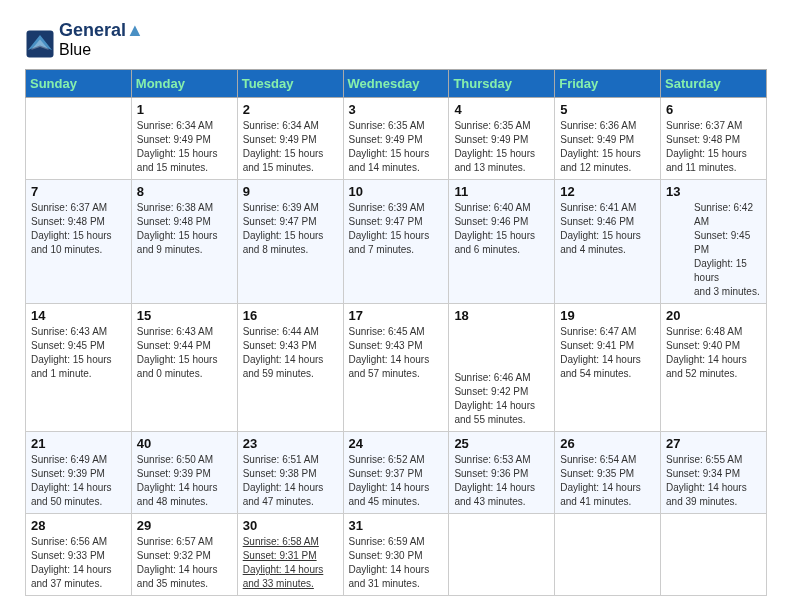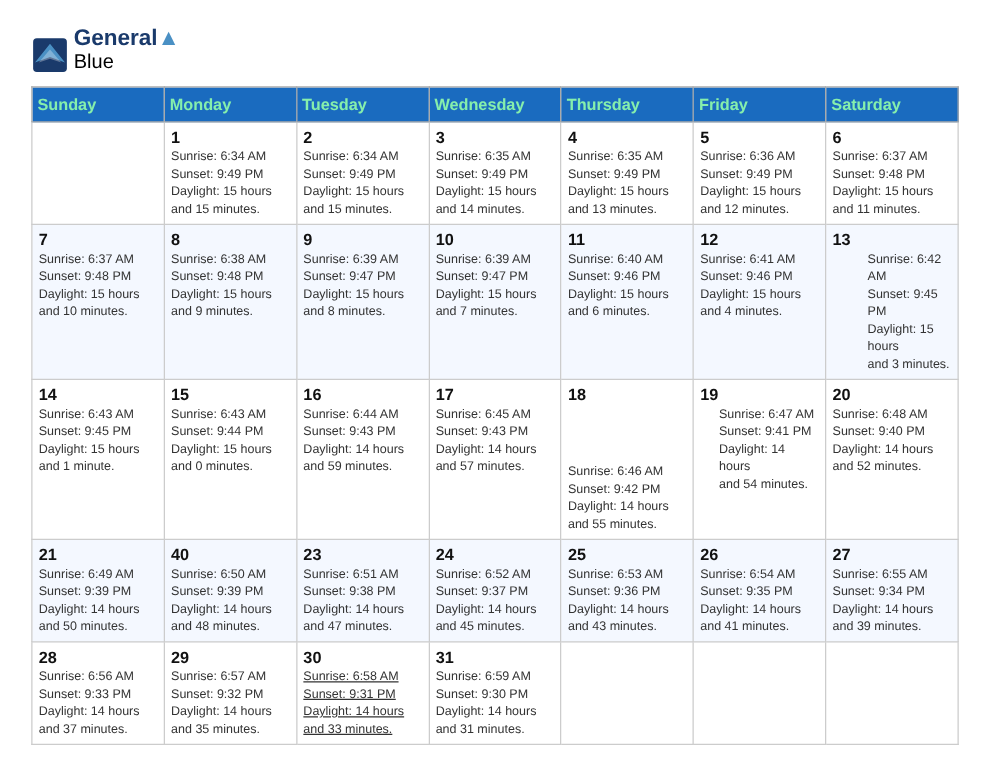--- a/index.html
+++ b/index.html
@@ -183,21 +183,21 @@
           </td>
           <td>
             <div class="day-number">18</div>
             <div class="day-info" style="white-space: pre-line; margin-top: 48px;">Sunrise: 6:46 AM
 Sunset: 9:42 PM
 Daylight: 14 hours
 and 55 minutes.</div>
           </td>
           <td>
             <div class="day-number">19</div>
-            <div class="day-info" style="white-space: pre-line; margin-left: 15px;">Sunrise: 6:47 AM
+            <div class="day-info" style="white-space: pre-line;">Sunrise: 6:47 AM
 Sunset: 9:41 PM
 Daylight: 14 hours
 and 54 minutes.</div>
           </td>
           <td>
             <div class="day-number">20</div>
             <div class="day-info" style="white-space: pre-line;">Sunrise: 6:48 AM
 Sunset: 9:40 PM
 Daylight: 14 hours
 and 52 minutes.</div>

